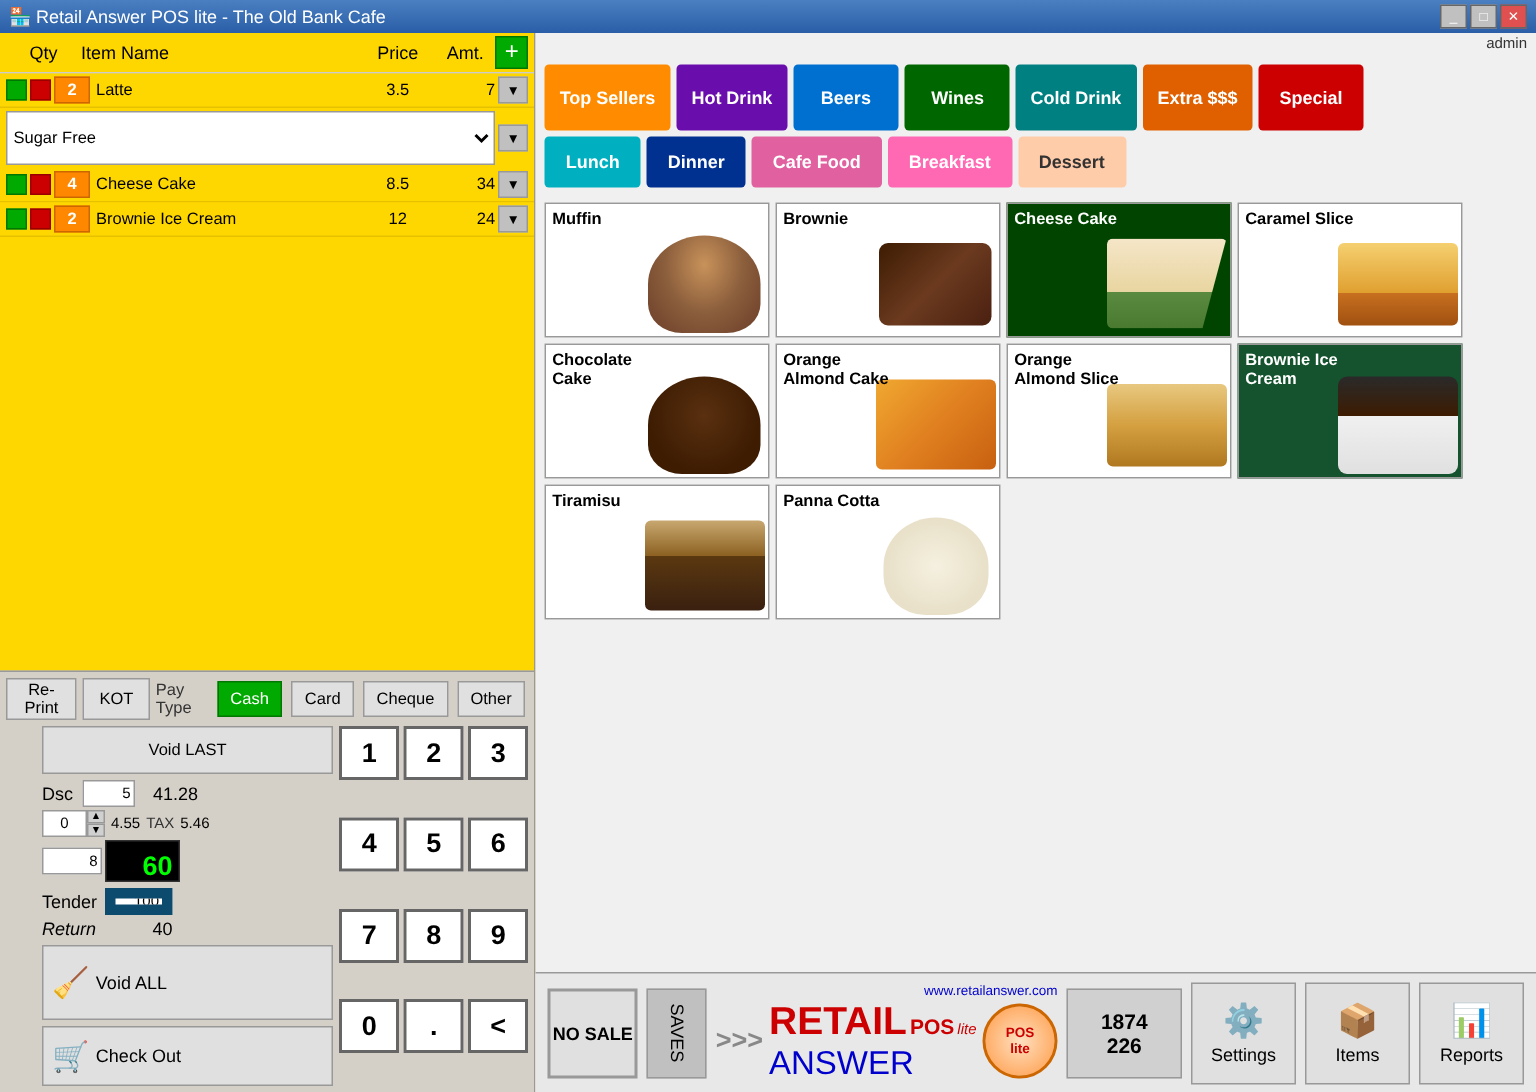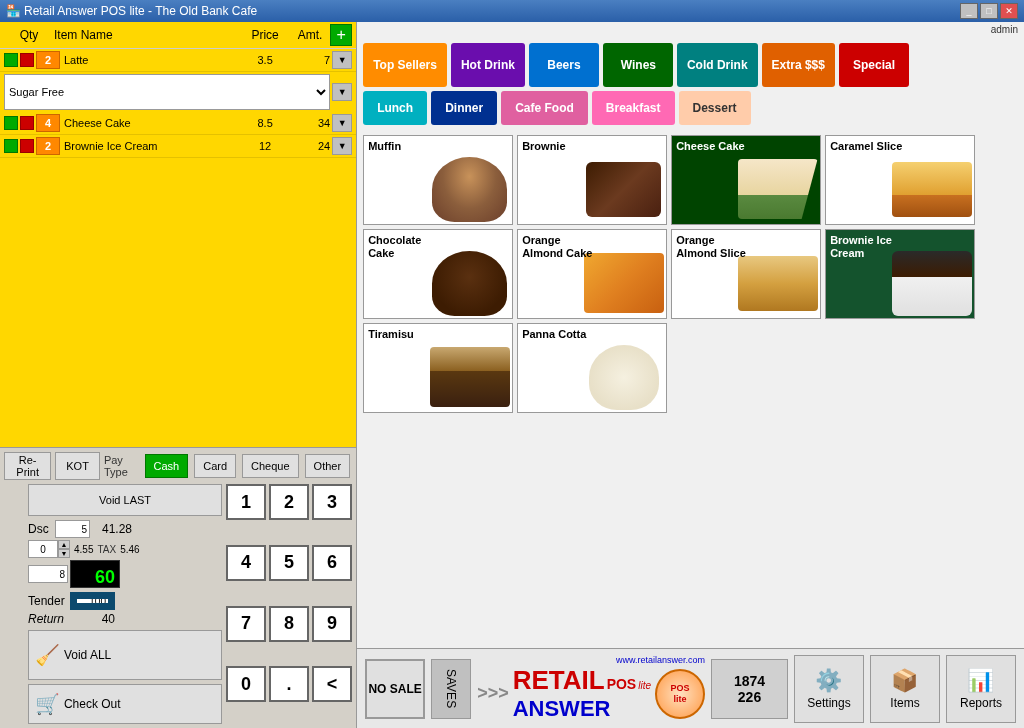--- a/index.html
+++ b/index.html
@@ -598,21 +598,21 @@
         <div style="display:flex; flex-direction:column; align-items:center;">
           <div style="font-size:9px; color:#0000cc; cursor:pointer; align-self:flex-end;">www.retailanswer.com</div>
           <div style="display:flex; align-items:center; gap:4px;">
             <span style="color:#888; font-size:18px; font-weight:bold;">&gt;&gt;&gt;</span>
             <div style="display:flex; flex-direction:column; align-items:flex-start;">
               <div style="display:flex; align-items:baseline; gap:2px;">
                 <span style="font-size:26px; font-weight:900; color:#cc0000;">RETAIL</span>
                 <span style="font-size:14px; font-weight:bold; color:#cc0000;">POS</span>
                 <span style="font-size:10px; color:#cc0000; font-style:italic;">lite</span>
               </div>
-              <span style="font-size:22px; font-weight:700; color:#0000cc;">ANSWER</span>
+              <span style="font-size:22px; font-weight:400; color:#0000cc;">ANSWER</span>
             </div>
             <div style="width:50px; height:50px; background:radial-gradient(circle, #ffe0c0, #ff9944); border-radius:50%; border:2px solid #cc6600; display:flex; align-items:center; justify-content:center; font-size:9px; font-weight:bold; color:#cc0000; text-align:center; line-height:1.2;">POS<br>lite</div>
           </div>
         </div>
       </div>
 
       <div class="bottom-right-btns">
         <div class="counter-display">
           <div class="counter-num">1874</div>
           <div class="counter-num">226</div>

